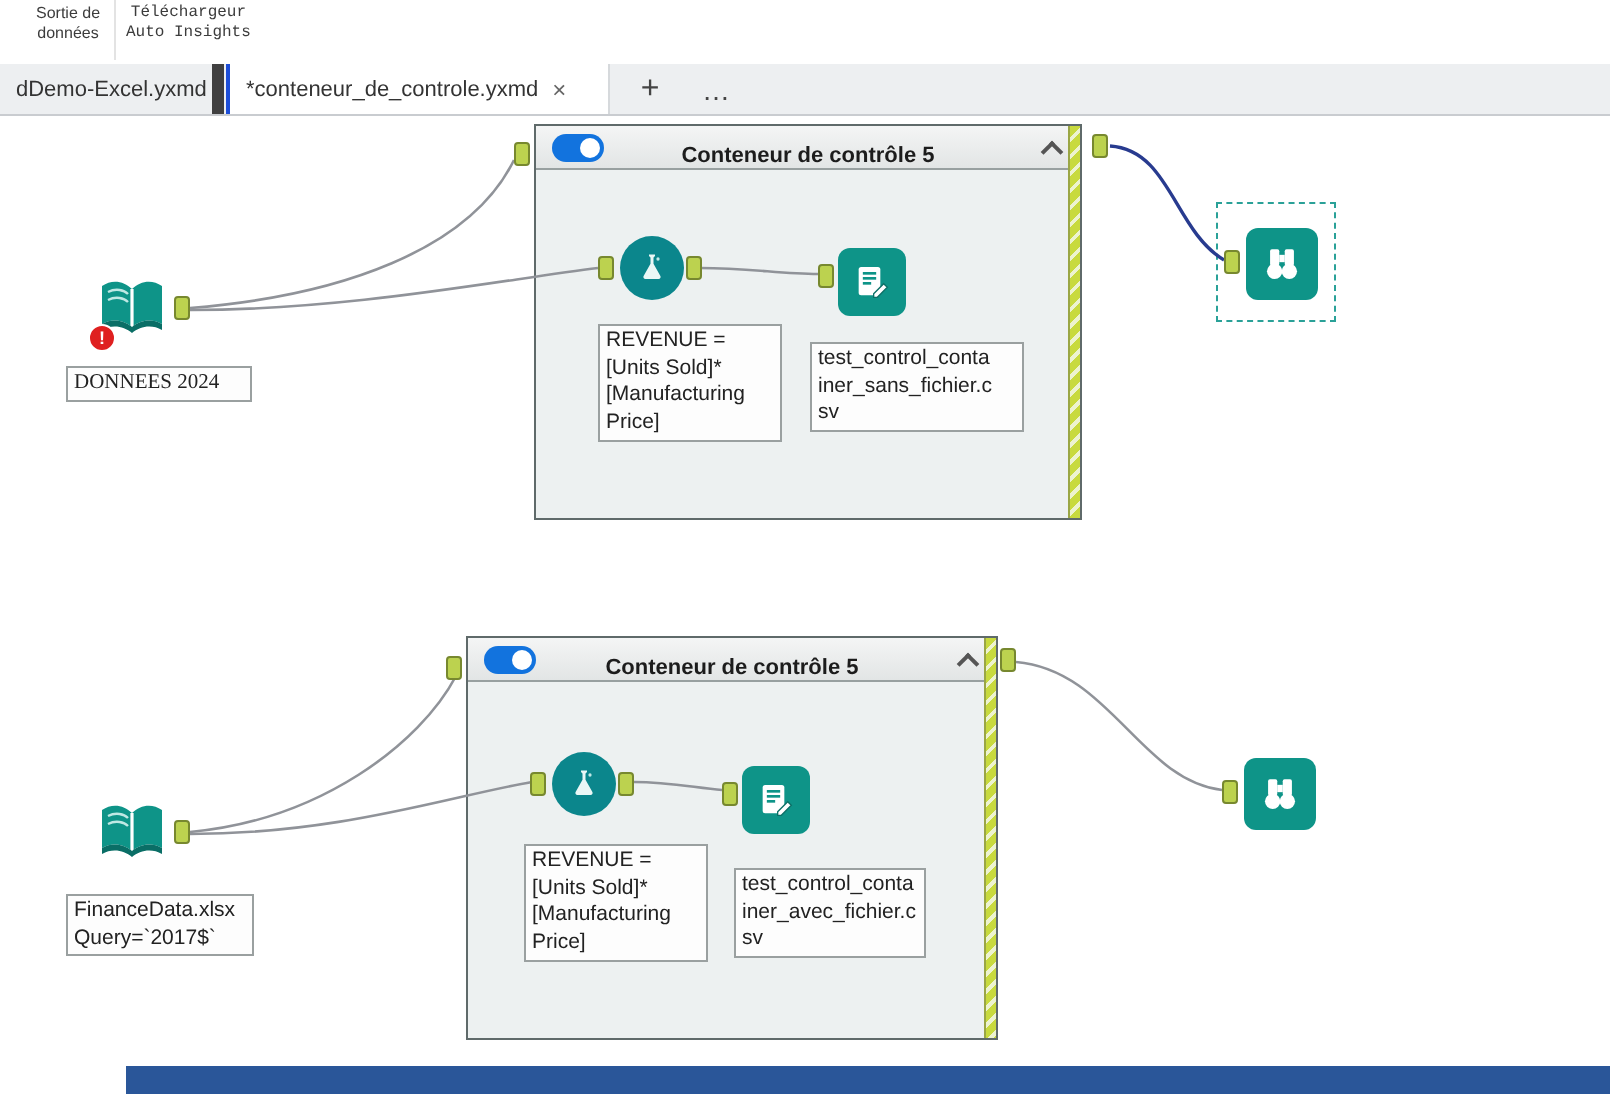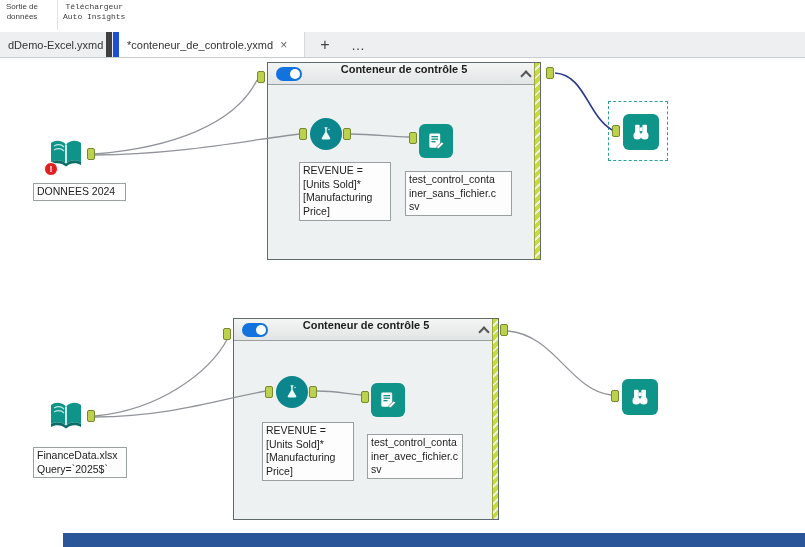--- a/index.html
+++ b/index.html
@@ -8,37 +8,37 @@
 
   
   .topbar { position:absolute; top:0; left:0; right:0; height:32px; background:#fff; }
   .ribbon-label { position:absolute; font-size:8px; color:#3c3c3c; line-height:1.3; text-align:center; white-space:pre-line; }
   .ribbon-sep { position:absolute; left:57px; top:0; height:30px; border-left:1px solid #e3e3e3; }
 
   
   .tabbar { position:absolute; top:32px; left:0; right:0; height:26px; background:#edeff1; border-bottom:1px solid #c9ccd0; }
   .tab { position:absolute; top:0; height:25px; display:flex; align-items:center; font-size:11px; color:#333; padding:0 8px; white-space:nowrap; overflow:hidden; }
   .tab.inactive { background:#edeff1; border-right:6px solid #404040; }
-  .tab.active { background:#ffffff; border-left:6px solid #1d4ed8; border-right:1px solid #d6d9dc; }
+  .tab.active { background:#ffffff; border-left:2px solid #1d4ed8; border-right:1px solid #d6d9dc; }
   .tab .close { margin-left:7px; font-size:12px; color:#666; line-height:1; }
   .tabbtn { position:absolute; top:0; height:25px; display:flex; align-items:center; justify-content:center; color:#444; }
 
   
   .canvas { position:absolute; top:58px; left:0; right:0; bottom:0; background:#fff; }
 
   
   svg.wires { position:absolute; top:0; left:0; pointer-events:none; z-index:3; }
   .wire { stroke:#909399; stroke-width:1.3; fill:none; }
   .wire-selected { stroke:#283b8f; stroke-width:1.7; fill:none; }
 
   
   .container { position:absolute; background:#edf1f1; border:1px solid #5f6a6a; z-index:2; }
   .container-header { position:absolute; top:0; left:0; right:0; height:22px;
     background:linear-gradient(#f4f5f5,#e2e5e5); border-bottom:1px solid #98a0a0;
-    display:flex; align-items:flex-start; }
+    display:flex; align-items:flex-end; }
   .container-title { flex:1; text-align:center; font-size:11px; font-weight:bold; color:#1c1c1c; }
   .toggle { position:absolute; left:8px; top:4px; width:26px; height:14px; border-radius:7px; background:#1273de; }
   .toggle::after { content:""; position:absolute; right:2px; top:2px; width:10px; height:10px; border-radius:50%; background:#fff; }
   .chev { position:absolute; right:10px; top:9px; width:8px; height:8px; border-top:2px solid #555; border-left:2px solid #555; transform:rotate(45deg); }
   .stripe-right { position:absolute; top:0; bottom:0; right:0; width:6px;
     background:repeating-linear-gradient(135deg,#c8da3e 0 4px,#edf3cf 4px 6px); border-left:1px solid #9aa645; }
 
   
   .anchor { position:absolute; width:8px; height:12px; background:#bcd24f; border:1px solid #77882f; border-radius:2px; z-index:5; }
 
@@ -59,21 +59,21 @@
   .sel { position:absolute; border:1px dashed #2aa198; z-index:2; }
 
   .bottombar { position:absolute; left:63px; top:533px; right:0; height:14px; background:#2a5699; }
 </style>
 </head>
 <body>
 
 <div class="screen">
 
   <div class="topbar">
-    <div class="ribbon-label" style="left:6px; top:2px;">Sortie de
+    <div class="ribbon-label" style="left:18px; top:2px;">Sortie de
 données</div>
     <div class="ribbon-sep"></div>
     <div class="ribbon-label" style="left:63px; top:2px;font-family:Liberation Mono, monospace;">Téléchargeur
 Auto Insights</div>
   </div>
 
   <div class="tabbar">
     <div class="tab inactive" style="left:0; width:112px;">
       <span>dDemo-Excel.yxmd</span>
       <span class="close">×</span>
@@ -140,21 +140,21 @@
   <div class="tool-glyph" style="left:48px; top:136px;">
     <svg width="36" height="34" viewBox="0 0 36 32">
       <path d="M3 6 C8 2.5 14 3.5 18 7.5 C22 3.5 28 2.5 33 6 L33 25 C28 22 22 23 18 26.5 C14 23 8 22 3 25 Z" fill="#0e9488"></path>
       <path d="M18 7.5 L18 26.5" stroke="#ffffff" stroke-width="1.6"></path>
       <path d="M6 9 C10 7 14 8 16 10 M6 13 C10 11 14 12 16 14" stroke="#bfe8e4" stroke-width="1.2" fill="none"></path>
       <path d="M3 25 L3 28 C8 25 14 26 18 29.5 C22 26 28 25 33 28 L33 25 C28 22 22 23 18 26.5 C14 23 8 22 3 25 Z" fill="#0a6e66"></path>
     </svg>
   </div>
   <div class="err" style="left:44px; top:162px;">!</div>
   <div class="anchor" style="left:87px; top:148px;"></div>
-  <div class="note" style="left:33px; top:183px; width:93px;">DONNEES 2024</div>
+  <div class="note" style="left:33px; top:183px; width:93px;font-family:Liberation Serif, serif;">DONNEES 2024</div>
 
   <div class="sel" style="left:608px; top:101px; width:60px; height:60px;"></div>
   <div class="tool-square" style="left:623px; top:114px; width:36px; height:36px;">
     <svg width="22" height="22" viewBox="0 0 24 24">
       <rect x="5.5" y="4" width="5" height="9" rx="1" fill="#ffffff"></rect>
       <rect x="13.5" y="4" width="5" height="9" rx="1" fill="#ffffff"></rect>
       <rect x="10.5" y="7" width="3" height="4" fill="#ffffff"></rect>
       <circle cx="8" cy="16" r="4.2" fill="#ffffff"></circle>
       <circle cx="16" cy="16" r="4.2" fill="#ffffff"></circle>
     </svg>
@@ -202,21 +202,21 @@
   <div class="tool-glyph" style="left:48px; top:398px;">
     <svg width="36" height="34" viewBox="0 0 36 32">
       <path d="M3 6 C8 2.5 14 3.5 18 7.5 C22 3.5 28 2.5 33 6 L33 25 C28 22 22 23 18 26.5 C14 23 8 22 3 25 Z" fill="#0e9488"></path>
       <path d="M18 7.5 L18 26.5" stroke="#ffffff" stroke-width="1.6"></path>
       <path d="M6 9 C10 7 14 8 16 10 M6 13 C10 11 14 12 16 14" stroke="#bfe8e4" stroke-width="1.2" fill="none"></path>
       <path d="M3 25 L3 28 C8 25 14 26 18 29.5 C22 26 28 25 33 28 L33 25 C28 22 22 23 18 26.5 C14 23 8 22 3 25 Z" fill="#0a6e66"></path>
     </svg>
   </div>
   <div class="anchor" style="left:87px; top:410px;"></div>
   <div class="note" style="left:33px; top:447px; width:94px;">FinanceData.xlsx
-Query=`2025$`</div>
+Query=`2017$`</div>
 
   <div class="tool-square" style="left:622px; top:379px; width:36px; height:36px;">
     <svg width="22" height="22" viewBox="0 0 24 24">
       <rect x="5.5" y="4" width="5" height="9" rx="1" fill="#ffffff"></rect>
       <rect x="13.5" y="4" width="5" height="9" rx="1" fill="#ffffff"></rect>
       <rect x="10.5" y="7" width="3" height="4" fill="#ffffff"></rect>
       <circle cx="8" cy="16" r="4.2" fill="#ffffff"></circle>
       <circle cx="16" cy="16" r="4.2" fill="#ffffff"></circle>
     </svg>
   </div>

